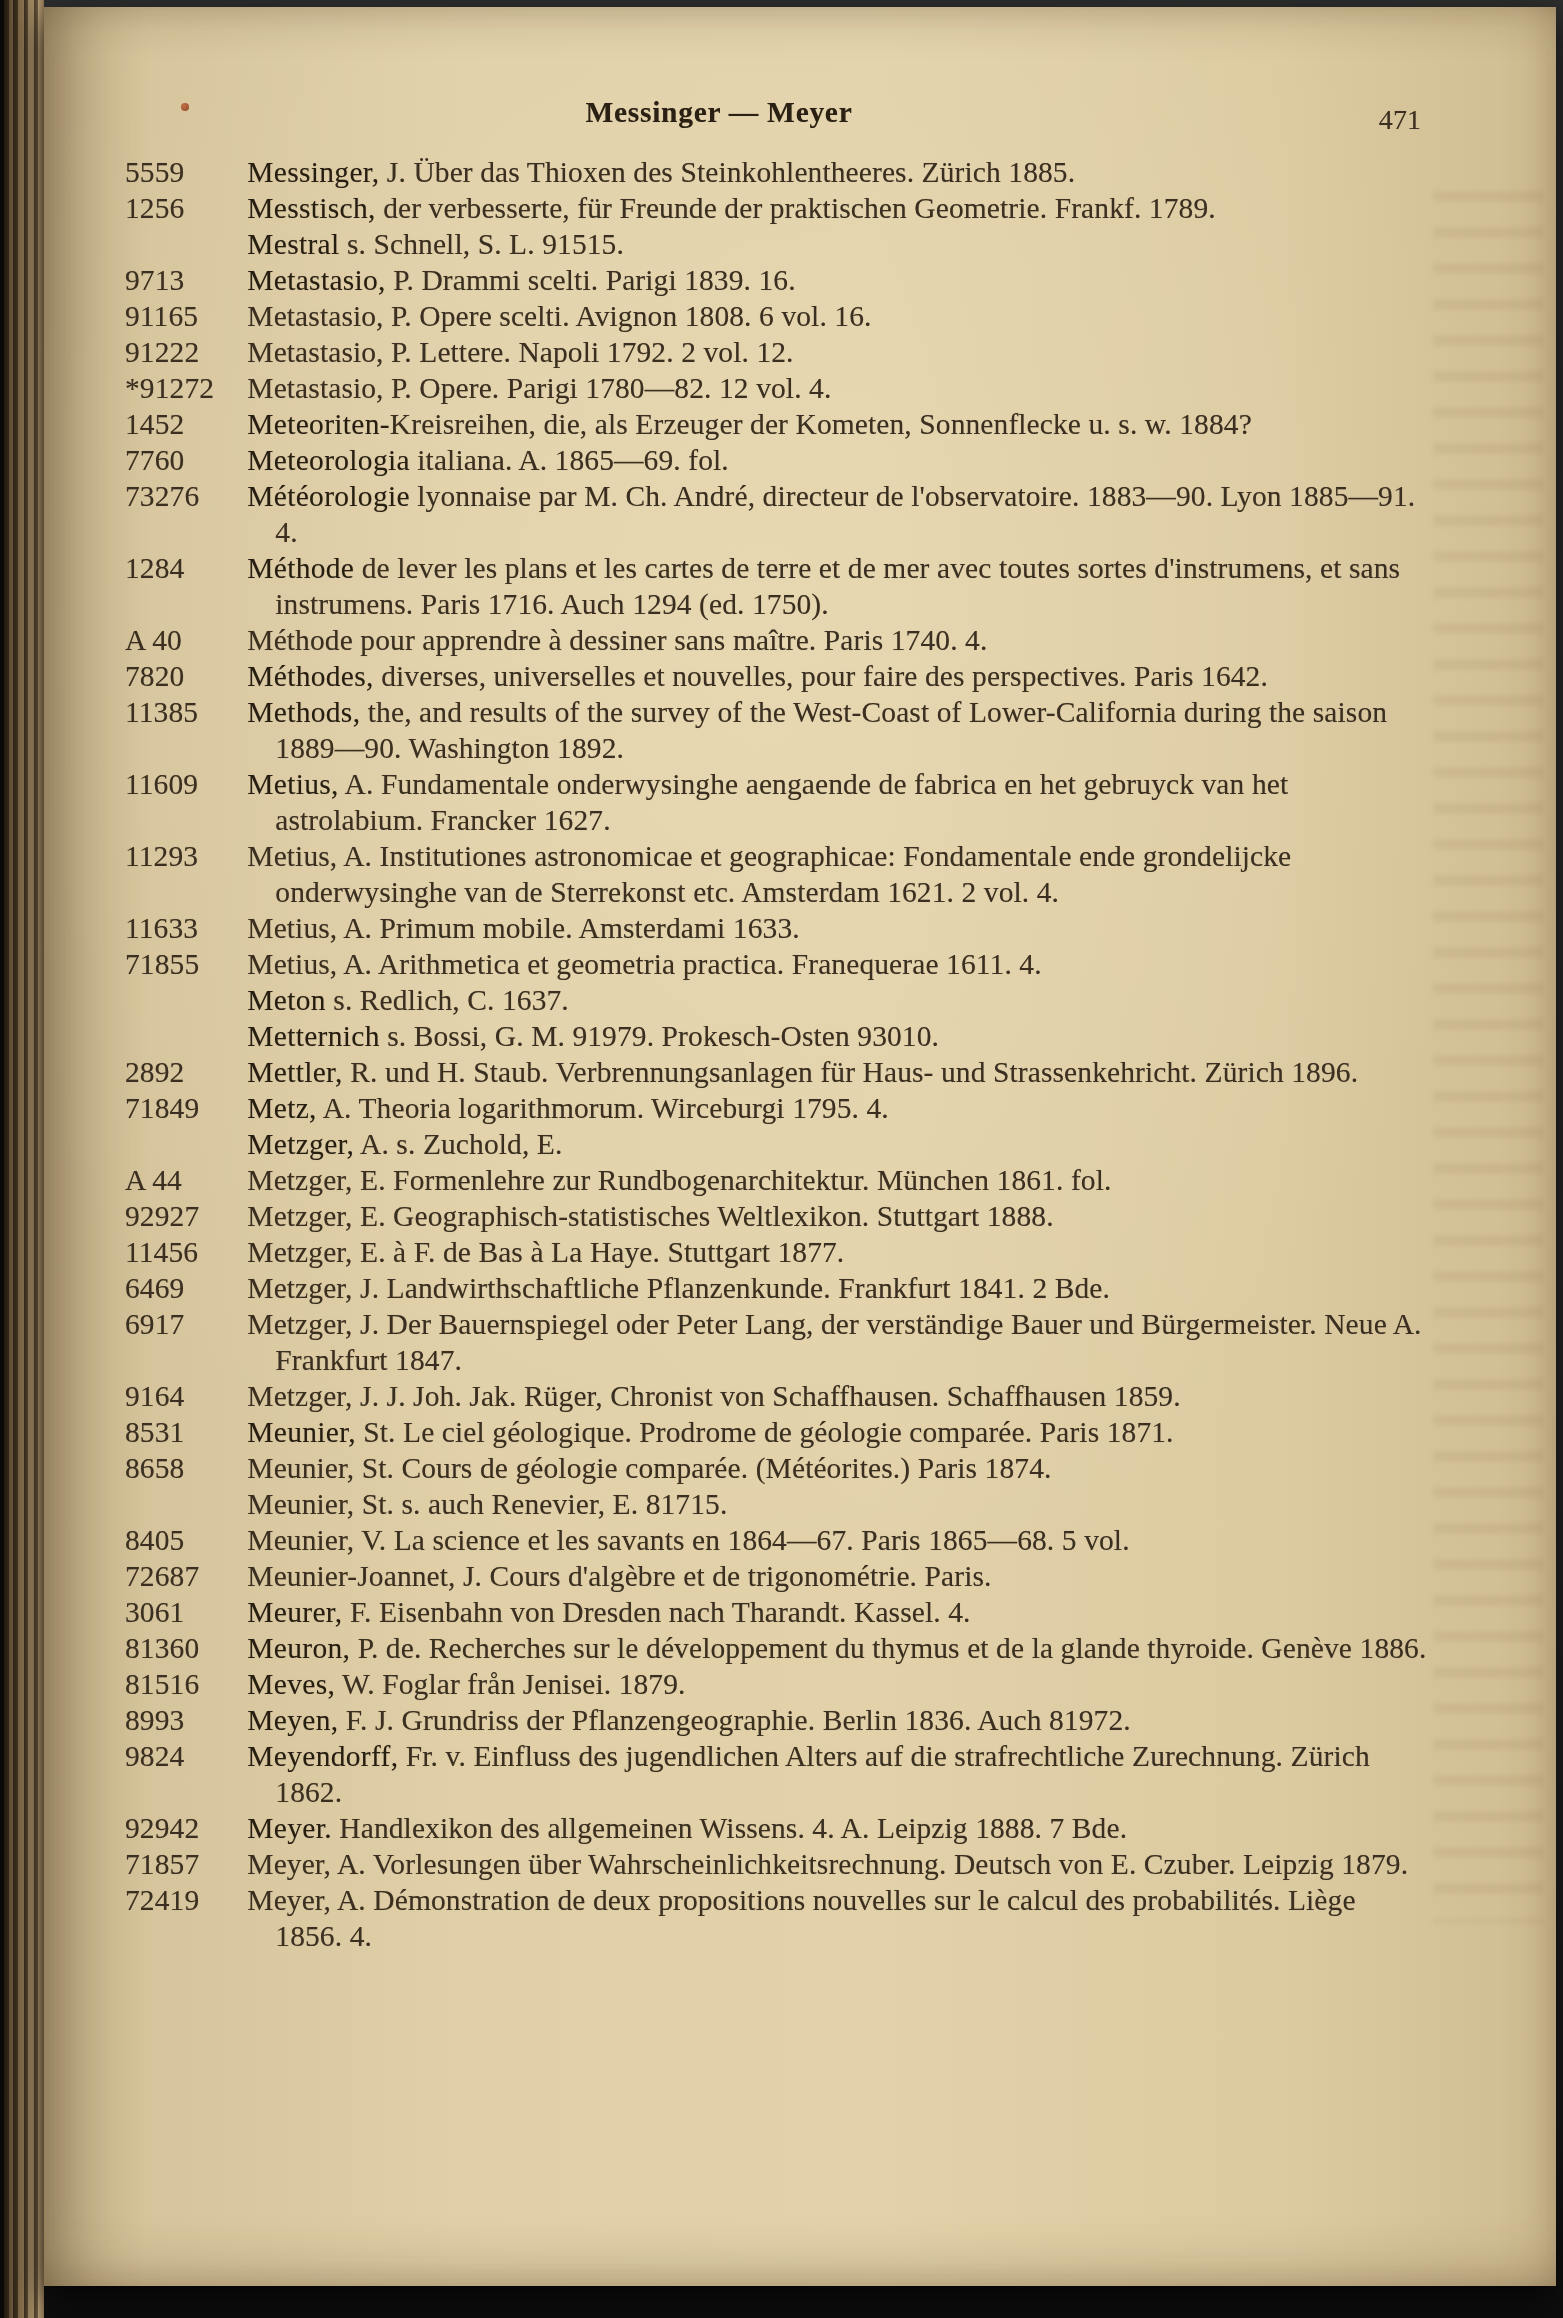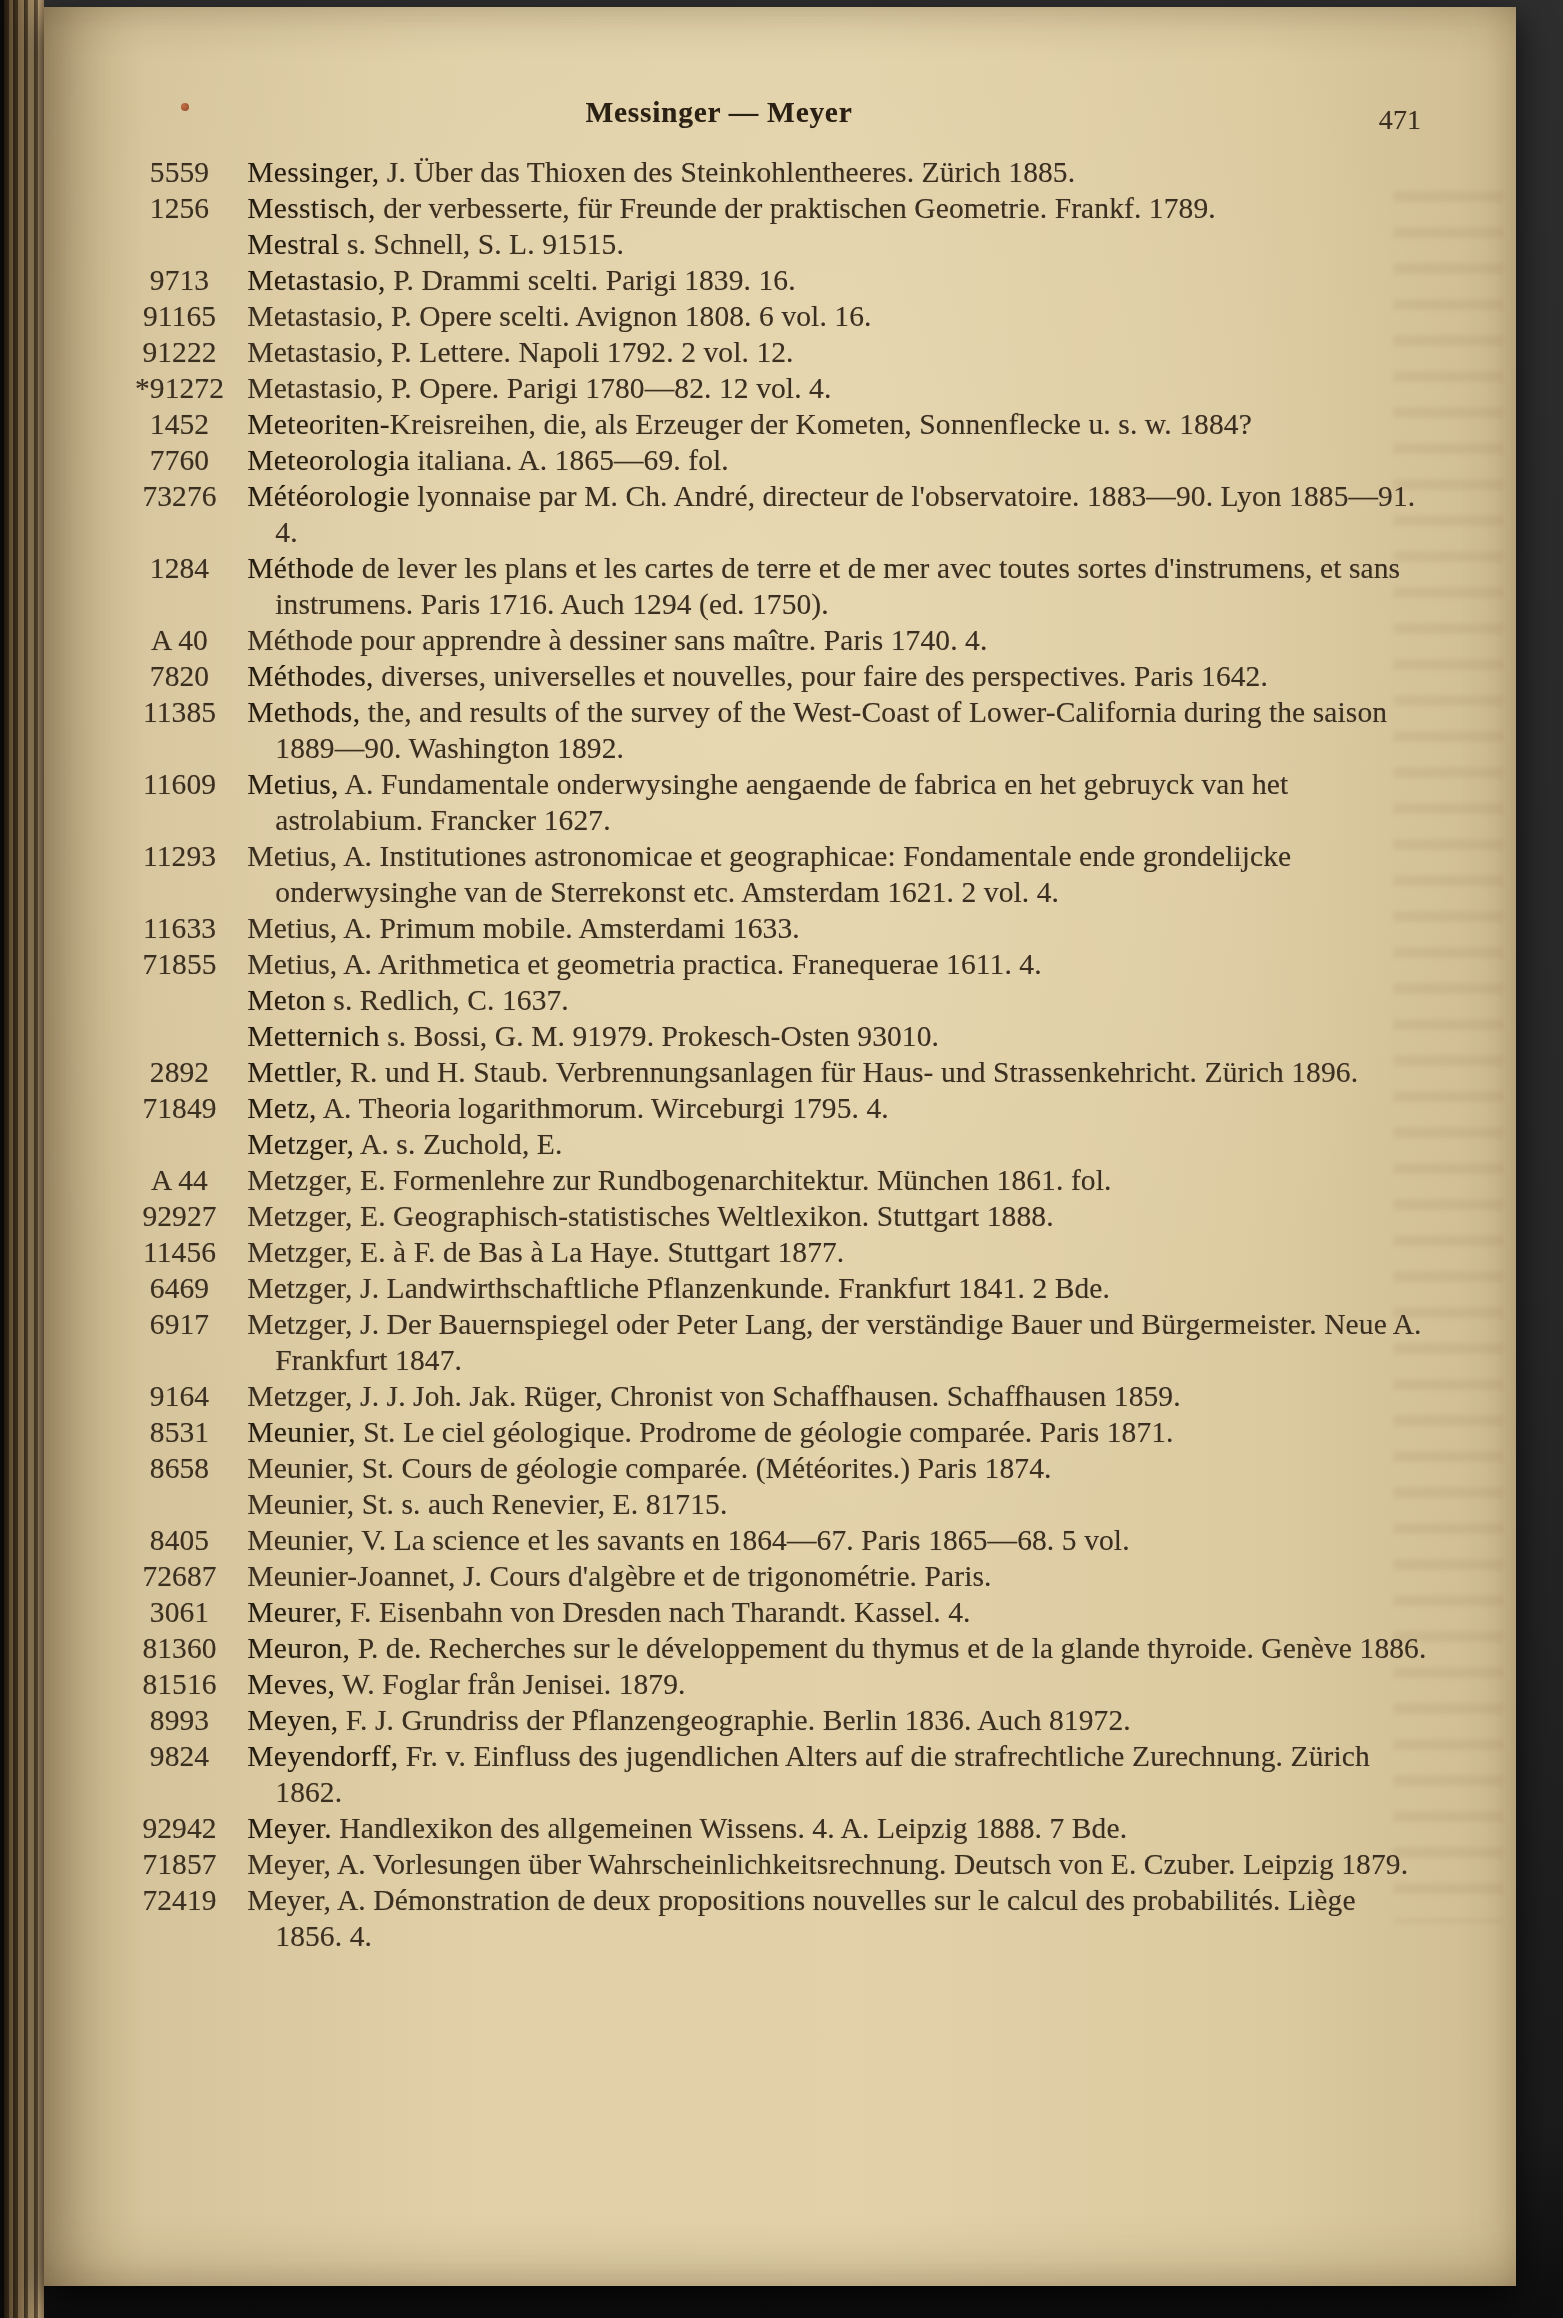--- a/index.html
+++ b/index.html
@@ -23,38 +23,38 @@
       #b59c73 38px,#8d7554 44px);}
   .page{position:absolute;left:44px;top:7.4px;width:1472px;height:2279px;
     background:
       radial-gradient(ellipse 1106px 1400px at 45% 28%, rgba(255,246,216,.20), transparent 72%),
       linear-gradient(90deg,#c4b187 0%,#d6c49c 7%,#e0cfa7 28%,#e2d1a9 55%,#dccaa1 82%,#cfbc92 100%);
     box-shadow:
       inset 43px 0 70px -31px rgba(62,44,22,.50),
       inset -31px 0 55px -38px rgba(95,70,38,.38),
       inset 0 -41px 66px -41px rgba(95,70,38,.30),
       inset 0 29.5px 52px -37px rgba(95,70,38,.25),
-      0 13.3px 33px rgba(0,0,0,.75);}
+      0 13.3px 33px rgba(0,0,0,.75); padding-left: 40px;}
   .ghost{position:absolute;right:11.8px;top:184px;width:111px;height:1732px;opacity:.55;
     background:repeating-linear-gradient(180deg,
       rgba(124,97,58,.17) 0px, rgba(124,97,58,.17) 11px,
       rgba(124,97,58,0) 11px, rgba(124,97,58,0) 36px);
     filter:blur(2.9px);}
   .ink-dot{position:absolute;left:137px;top:96px;width:8px;height:8px;border-radius:50%;
     background:radial-gradient(circle at 35% 35%, #c06034, #7e3316);
     opacity:.85;filter:blur(0.3px);}
   .content{position:absolute;left:81px;top:87px;width:1302px;color:#3a2f20;
     font-size:29.5px;line-height:36px;letter-spacing:0.1px;
     text-shadow:0 0 0.7px rgba(58,43,24,.35);}
   .header{position:relative;height:41px;margin-bottom:19px;}
   .running-header{position:absolute;left:0;right:0;top:0;text-align:center;
     transform:translateX(-57px);font-weight:700;letter-spacing:0.7px;color:#2a2013;}
   .page-number{position:absolute;right:5.9px;top:8px;font-size:28px;color:#3a2f20;}
   .entry{display:flex;align-items:flex-start;}
-  .num{flex:0 0 109px;text-align:center;white-space:nowrap;}
+  .num{flex:0 0 109px;text-align:left;white-space:nowrap;}
   .text{flex:1;margin-left:13.3px;padding-left:28px;text-indent:-28px;}
   .lead.bold{font-weight:400;color:#271e12;letter-spacing:0.3px;}
 </style>
 </head>
 <body>
 
 <div class="backdrop"></div>
 <div class="book-edge"></div>
 
 <div class="page">

